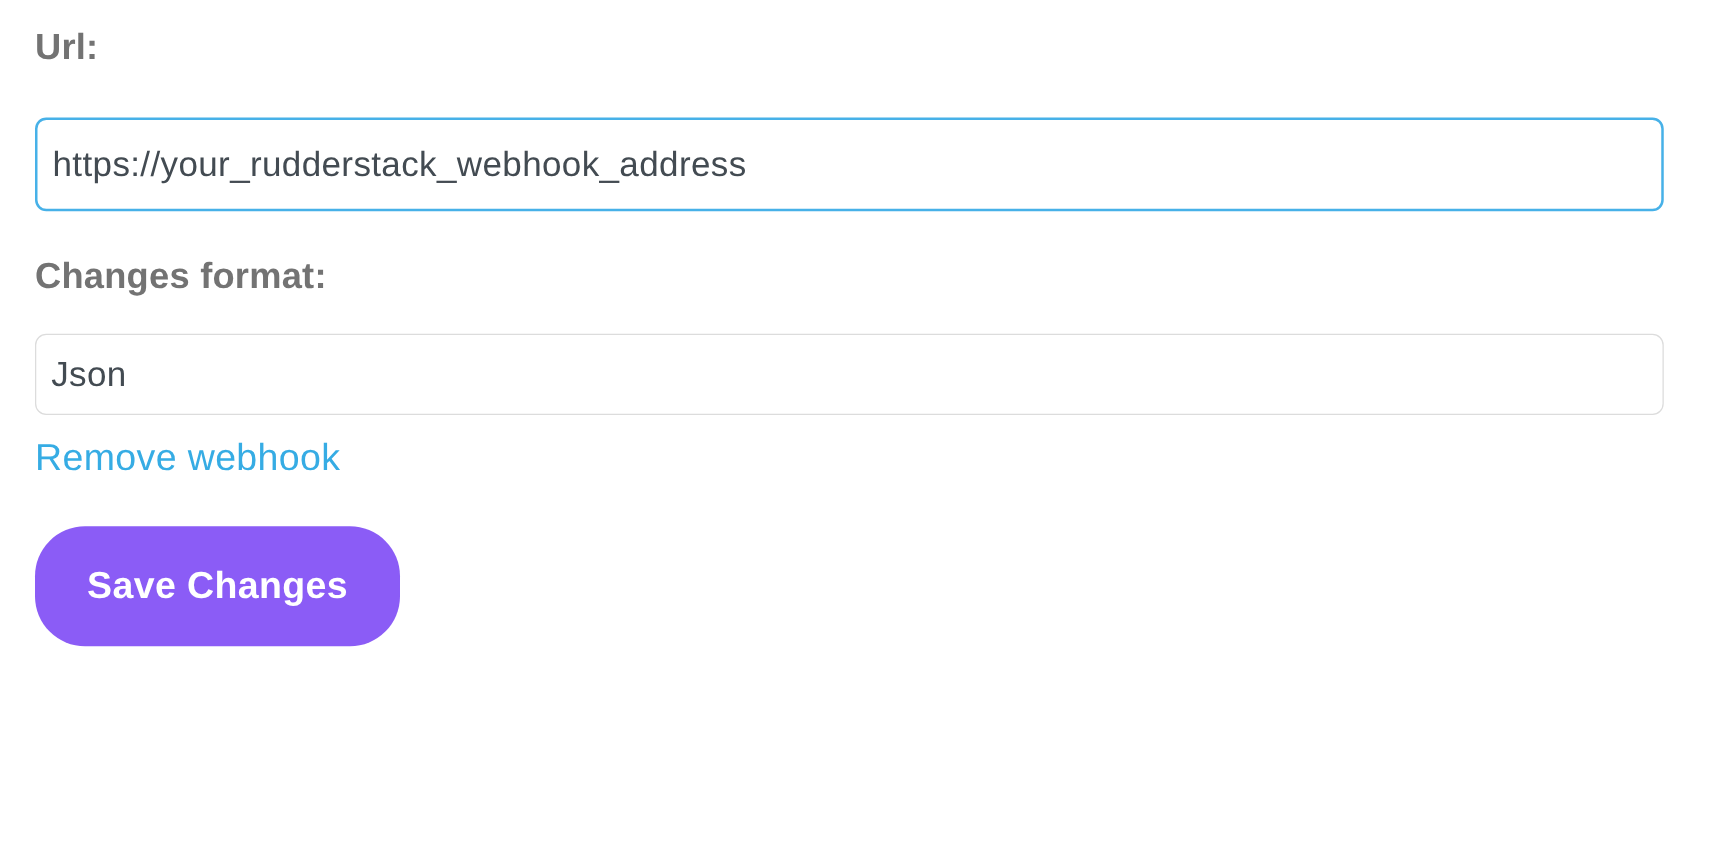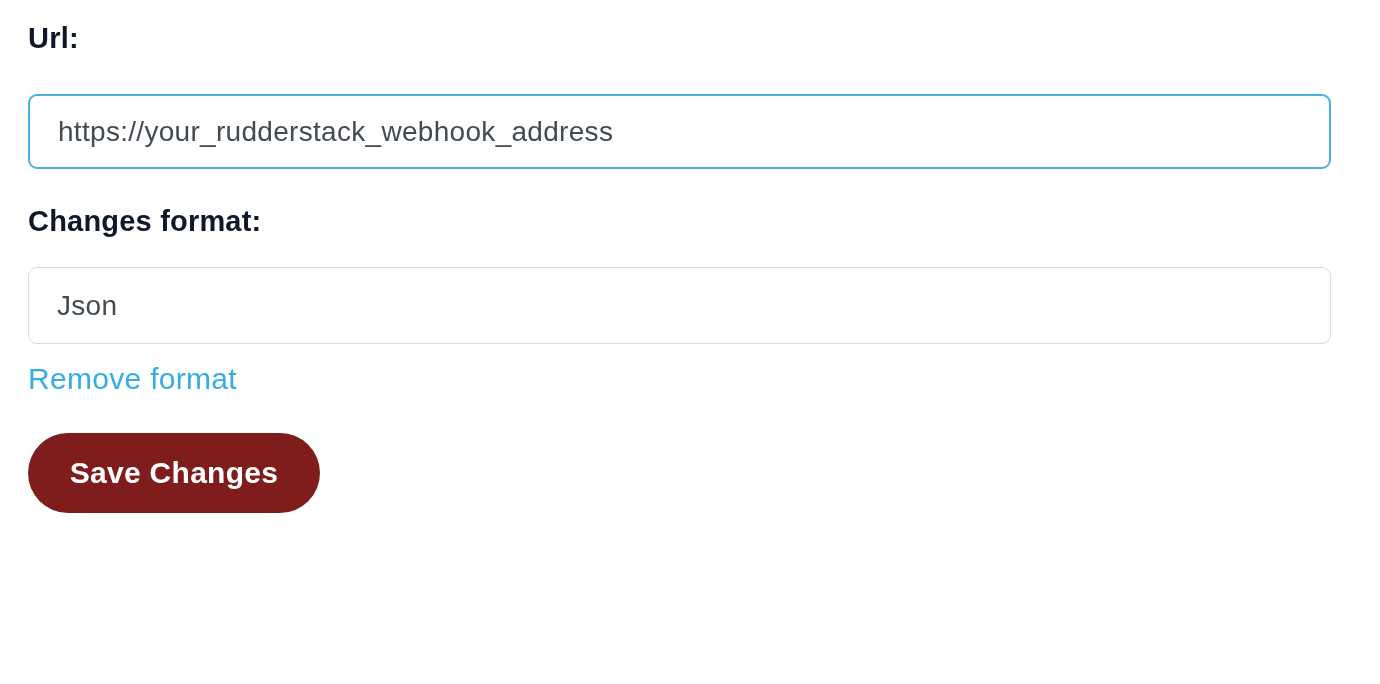--- a/index.html
+++ b/index.html
@@ -10,71 +10,71 @@
     font-family: "Liberation Sans", sans-serif;
     overflow: hidden;
   }
   .form-wrap {
     padding: 20px 0 0 28px;
     width: 1380px;
   }
   .field-label {
     font-size: 29px;
     font-weight: 600;
-    color: #0f172a;
+    color: #737373;
     letter-spacing: 0.2px;
     line-height: 36px;
   }
   .text-input {
     display: block;
     width: 1303px;
     font-family: "Liberation Sans", sans-serif;
     font-size: 28px;
     color: #434b52;
     background: #ffffff;
     outline: none;
-    padding: 0 28px;
+    padding: 0 12px;
     letter-spacing: 0.3px;
   }
   .url-input {
     margin-top: 38px;
     height: 75px;
     border: 2px solid #47b1e8;
     border-radius: 9px;
   }
   .payload-label {
     margin-top: 34px;
   }
   .payload-input {
     margin-top: 28px;
-    height: 77px;
+    height: 65px;
     border: 1px solid #dcdcdc;
     border-radius: 9px;
   }
   .link {
     display: inline-block;
     font-size: 30px;
     font-weight: 400;
     color: #36ace4;
     text-decoration: none;
     cursor: pointer;
     letter-spacing: 0.3px;
     line-height: 36px;
   }
   .remove-link { margin-top: 17px; }
   .add-link    { margin-top: 76px; }
   .link-row { line-height: 0; }
   .save-btn {
     display: block;
     margin-top: 36px;
     width: 292px;
-    height: 80px;
+    height: 96px;
     border: none;
     border-radius: 40px;
-    background: #7f1d1d;
+    background: #8b5cf6;
     color: #ffffff;
     font-family: "Liberation Sans", sans-serif;
     font-size: 30px;
     font-weight: 700;
     letter-spacing: 0.3px;
     cursor: pointer;
   }
 </style>
 </head>
 <body>
@@ -83,19 +83,19 @@
 
   <div class="field-label">Url:</div>
 
   <input class="text-input url-input" type="text" value="https://your_rudderstack_webhook_address" style="">
 
   <div class="field-label payload-label">Changes format:</div>
 
   <input class="text-input payload-input" type="text" value="Json" style="">
 
   <div class="link-row">
-    <a class="link remove-link">Remove format</a>
+    <a class="link remove-link">Remove webhook</a>
   </div>
 
 
   <button class="save-btn">Save Changes</button>
 
 </div>
 
 </body></html>

